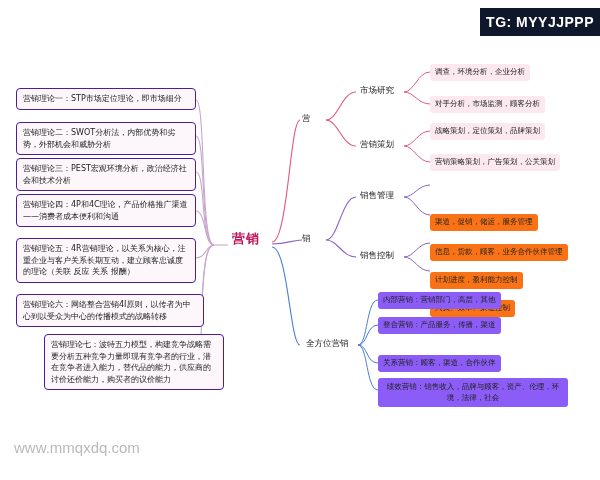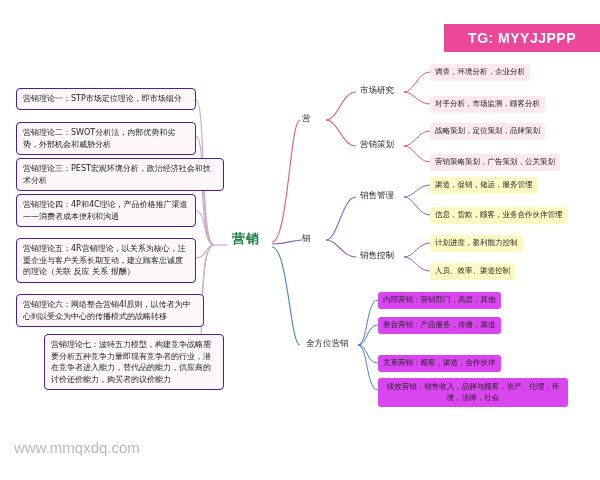--- a/index.html
+++ b/index.html
@@ -5,26 +5,25 @@
   html,body{margin:0;padding:0;}
   body{
     width:600px;height:480px;
     background:#ffffff;
     font-family:"DejaVu Sans","Liberation Sans",sans-serif;
     overflow:hidden;
     position:relative;
   }
   .watermark-tag{
     position:absolute;right:0;top:8px;
-    background:#ec4899;color:#fff;
+    background:#0f172a;color:#fff;
     font-size:14px;font-weight:bold;
-    padding:6px 24px;
+    padding:6px 6px;
     letter-spacing:.5px;
     font-family:"Liberation Sans",sans-serif;
-    margin-top:16px;
   }
   .watermark-url{
     position:absolute;left:14px;bottom:24px;
     color:#b9b9b9;font-size:15px;
     font-family:"Liberation Sans",sans-serif;
   }
   #canvas{position:absolute;left:0;top:0;width:600px;height:480px;}
   .node{
     position:absolute;
     box-sizing:border-box;
@@ -34,43 +33,43 @@
     padding:4px 6px;
     color:#222;
   }
   .node.leftbox{
     border:1px solid #4c1d95;
     background:#fdf7fc;
   }
   .center{
     position:absolute;
     font-size:13px;font-weight:bold;
-    color:#15803d;
+    color:#be185d;
     left:232px;top:230px;
     letter-spacing:1px;
   }
   .lbl{
     position:absolute;
     font-size:8.5px;
     color:#222;
     white-space:nowrap;
   }
   .rbox{
     position:absolute;
     box-sizing:border-box;
     font-size:7.5px;
     line-height:1.4;
     color:#222;
     padding:3px 5px;
     border-radius:3px;
     white-space:nowrap;
   }
   .rbox.b1{background:#fbe9ef;}
-  .rbox.b2{background:#fef9c3;}
-  .rbox.b3{background:#d946ef;}
+  .rbox.b2{background:#f97316;margin-top:37px;}
+  .rbox.b3{background:#8b5cf6;}
 </style>
 </head>
 <body>
 
 <div class="watermark-tag">TG: MYYJJPPP</div>
 <div class="watermark-url">www.mmqxdq.com</div>
 
 <svg id="canvas" viewBox="0 0 600 480">
 
   <path d="M228,245 C222,245 220,245 214,245" stroke="#c9a6cc" fill="none" stroke-width="1.1"></path>
@@ -101,21 +100,21 @@
   <path d="M404,257 C414,257 418,271 430,271" stroke="#8e63c4" fill="none" stroke-width="1"></path>
 
   <path d="M358,345 C368,345 366,300 378,300" stroke="#4a7fd4" fill="none" stroke-width="1"></path>
   <path d="M358,345 C368,345 366,325 378,325" stroke="#4a7fd4" fill="none" stroke-width="1"></path>
   <path d="M358,345 C368,345 366,363 378,363" stroke="#4a7fd4" fill="none" stroke-width="1"></path>
   <path d="M358,345 C368,345 366,390 378,390" stroke="#4a7fd4" fill="none" stroke-width="1"></path>
 </svg>
 
 <div class="node leftbox" style="left:16px;top:88px;width:180px;"><span>营销理论一：STP市场定位理论，即市场细分</span></div>
 <div class="node leftbox" style="left:16px;top:122px;width:180px;"><span>营销理论二：SWOT分析法，内部优势和劣势，外部机会和威胁分析</span></div>
-<div class="node leftbox" style="left:16px;top:158px;width:208px;"><span>营销理论三：PEST宏观环境分析，政治经济社会和技术分析</span></div>
+<div class="node leftbox" style="left:16px;top:158px;width:180px;"><span>营销理论三：PEST宏观环境分析，政治经济社会和技术分析</span></div>
 <div class="node leftbox" style="left:16px;top:194px;width:180px;"><span>营销理论四：4P和4C理论，产品价格推广渠道——消费者成本便利和沟通</span></div>
 <div class="node leftbox" style="left:16px;top:238px;width:180px;"><span>营销理论五：4R营销理论，以关系为核心，注重企业与客户关系长期互动，建立顾客忠诚度的理论（关联 反应 关系 报酬）</span></div>
 <div class="node leftbox" style="left:16px;top:294px;width:188px;"><span>营销理论六：网络整合营销4I原则，以传者为中心到以受众为中心的传播模式的战略转移</span></div>
 <div class="node leftbox" style="left:16px;top:334px;width:180px;margin-left:28px;"><span>营销理论七：波特五力模型，构建竞争战略需要分析五种竞争力量即现有竞争者的行业，潜在竞争者进入能力，替代品的能力，供应商的讨价还价能力，购买者的议价能力</span></div>
 
 <div class="center">营销</div>
 
 <div class="lbl" style="left:302px;top:113px;">营</div>
 <div class="lbl" style="left:302px;top:233px;">销</div>
 <div class="lbl" style="left:306px;top:338px;">全方位营销</div>

